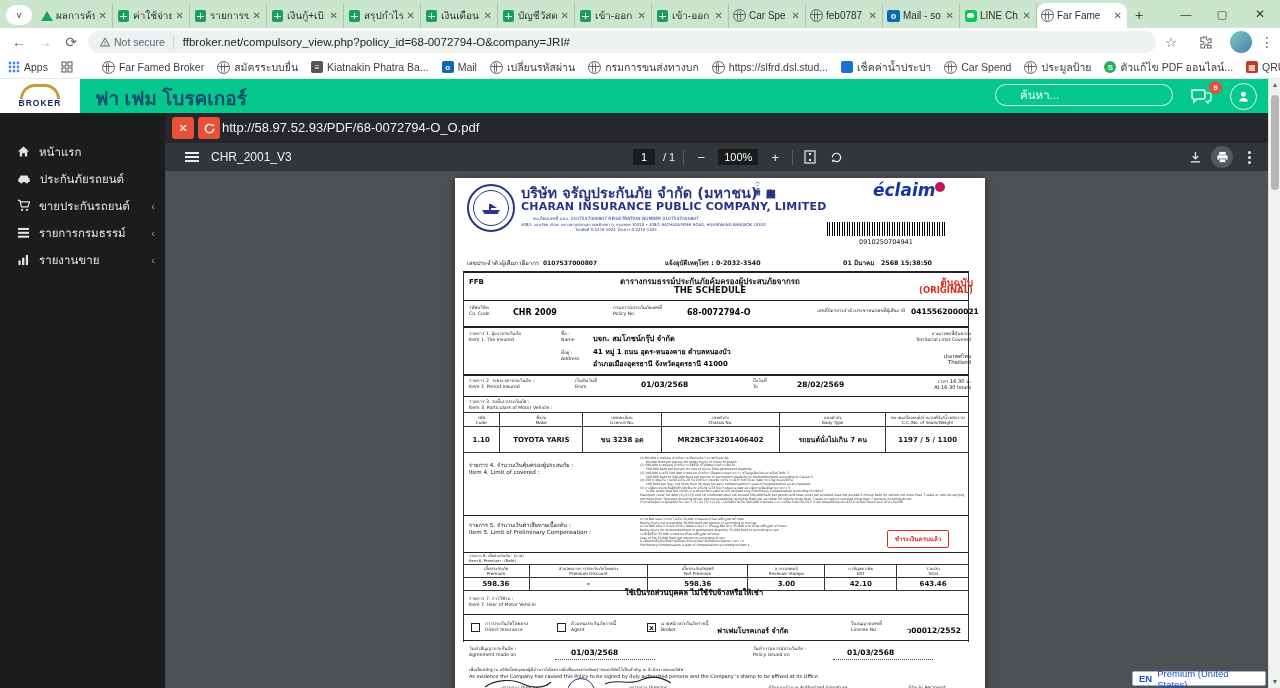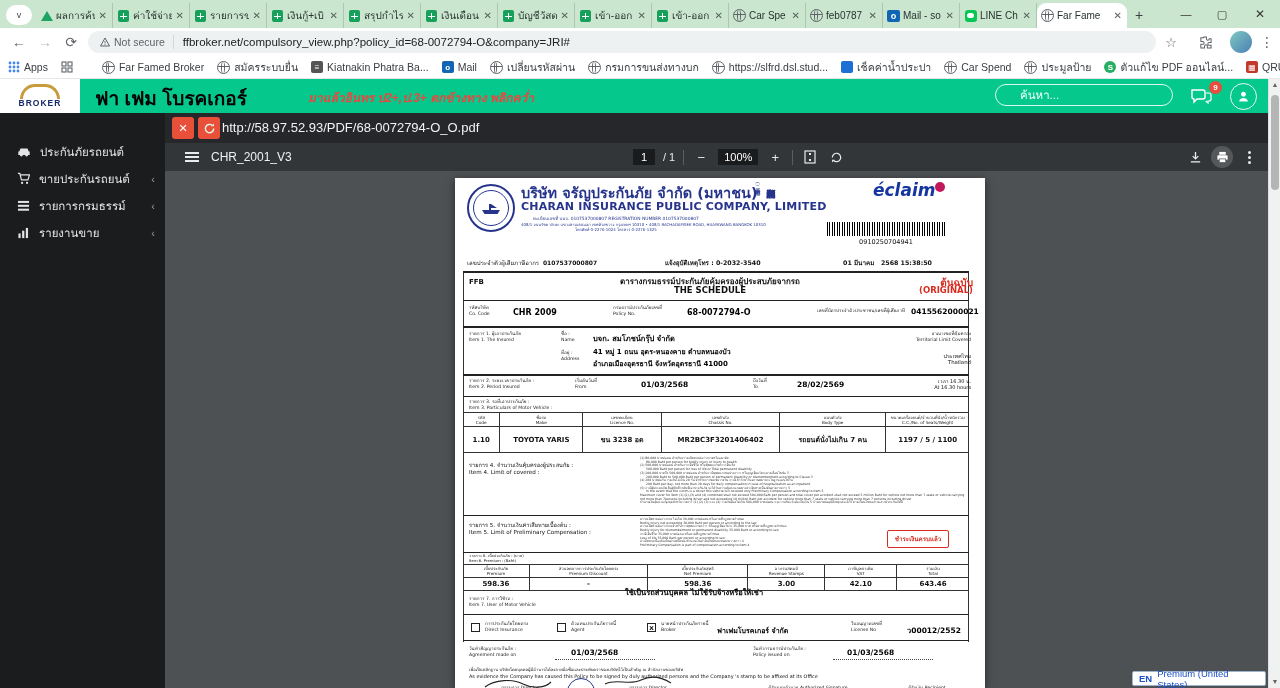--- a/index.html
+++ b/index.html
@@ -32,21 +32,21 @@
   
   .bkrow{position:absolute;left:0;top:56px;width:1280px;height:23px;background:#fff;border-bottom:1px solid #e4e6e8;display:flex;align-items:center;padding-left:8px;box-sizing:border-box;}
   .bkitem{display:flex;align-items:center;gap:4px;font-size:10.5px;color:#3c4043;margin-right:13px;white-space:nowrap;}
   .bico{width:12px;height:12px;border-radius:2px;display:inline-flex;align-items:center;justify-content:center;font-size:8px;color:#fff;flex:0 0 12px;}
   .sep{width:1px;height:14px;background:#d9dadb;margin:0 8px;}
   
   .ghead{position:absolute;left:0;top:79px;width:1268px;height:34px;background:#05c98c;}
   .glogo{position:absolute;left:0;top:0;width:80px;height:34px;background:#fff;display:flex;flex-direction:column;align-items:center;justify-content:center;}
   .arch{width:34px;height:12px;border:3px solid #c89b3c;border-bottom:none;border-radius:17px 17px 0 0;}
   .glogotxt{font-size:8.5px;font-weight:bold;color:#1a2a6c;letter-spacing:1px;line-height:9px;}
-  .gtitle{position:absolute;left:95px;top:4px;font-size:19px;font-weight:bold;color:#000000;}
+  .gtitle{position:absolute;left:95px;top:4px;font-size:19px;font-weight:bold;color:#0c4a6e;}
   .gmarq{position:absolute;left:308px;top:9px;font-size:12px;font-weight:bold;font-style:italic;color:#e8483f;white-space:nowrap;}
   .gsearch{position:absolute;left:995px;top:5px;width:178px;height:22px;border:1px solid rgba(255,255,255,.85);border-radius:12px;box-sizing:border-box;}
   .gsearch input{background:transparent;border:none;outline:none;width:100%;height:100%;color:#fff;font-size:11.5px;padding:0 24px;box-sizing:border-box;font-family:inherit;}
   .gsearch input::placeholder{color:rgba(255,255,255,.95);}
   .gbadge{position:absolute;left:1209px;top:2px;width:13px;height:13px;background:#e74c3c;border-radius:50%;color:#fff;font-size:8px;font-weight:bold;display:flex;align-items:center;justify-content:center;z-index:3;}
   .gcircle{position:absolute;top:4px;width:25px;height:25px;border:1.4px solid rgba(255,255,255,.9);border-radius:50%;display:flex;align-items:center;justify-content:center;}
   
   .sidebar{position:absolute;left:0;top:113px;width:165px;height:575px;background:#1b1c1e;}
   .sitem{display:flex;align-items:center;height:27px;padding:0 10px 0 17px;color:#e4e4e4;font-size:11.5px;gap:9px;}
   .sitem .grow{flex:1;white-space:nowrap;overflow:hidden;}
@@ -310,41 +310,46 @@
   <span class="sep"></span>
 
 </div>
 
 <div class="ghead">
   <div class="glogo">
     <div class="arch"></div>
     <div class="glogotxt">BROKER</div>
   </div>
   <div class="gtitle">ฟา เฟม โบรคเกอร์</div>
-  <div class="gmarq">มาแล้วอินทร ป2+,ป.3+ ตกข้างทาง พลิกคว่ำ</div>
   <div class="gsearch">
     <input type="text" placeholder="ค้นหา..." style="">
   </div>
   <div class="gcircle" style="left:1188px;border:none;">
     <svg width="22" height="18" viewBox="0 0 22 18">
         <path d="M2 3 h11 a2 2 0 0 1 2 2 v5 a2 2 0 0 1 -2 2 H7 l-3 3 v-3 H4 a2 2 0 0 1 -2-2 z" fill="none" stroke="#fff" stroke-width="1.4"></path>
         <path d="M16 6 h3 a2 2 0 0 1 2 2 v4 a2 2 0 0 1 -2 2 h-1 v2 l-2.4-2" fill="none" stroke="#fff" stroke-width="1.2"></path>
       </svg>
   </div>
   <div class="gbadge">9</div>
   <div class="gcircle" style="left:1230px;">
     <svg width="13" height="13" viewBox="0 0 14 14">
         <circle cx="7" cy="4.6" r="2.6" fill="#fff"></circle>
         <path d="M2.2 12.5 a4.9 4.9 0 0 1 9.6 0 z" fill="#fff"></path>
       </svg>
   </div>
 </div>
 
 <div class="sidebar">
   <div style="height:25px;"></div>
+  <div class="sitem">
+    <svg width="13" height="13" viewBox="0 0 14 14">
+        <path d="M7 1.5 L13 7 H11 v5.5 H8.5 V9 h-3 v3.5 H3 V7 H1 Z" fill="#e4e4e4"></path>
+      </svg>
+    <span class="grow">หน้าแรก</span>
+  </div>
   <div class="sitem">
     <svg width="14" height="12" viewBox="0 0 16 13">
         <path d="M2.5 6 L4 2.5 h8 L13.5 6 h1 v4 h-1.8 a1.7 1.7 0 0 1 -3.4 0 H6.7 a1.7 1.7 0 0 1 -3.4 0 H1.5 V6 z" fill="#e4e4e4"></path>
       </svg>
     <span class="grow">ประกันภัยรถยนต์</span>
   </div>
   <div class="sitem">
     <svg width="13" height="13" viewBox="0 0 14 14">
         <path d="M1 1.5 h2 l1.8 7 h7 l1.7-5.5 H4" fill="none" stroke="#e4e4e4" stroke-width="1.3"></path>
         <circle cx="5.5" cy="11.8" r="1.2" fill="#e4e4e4"></circle>

